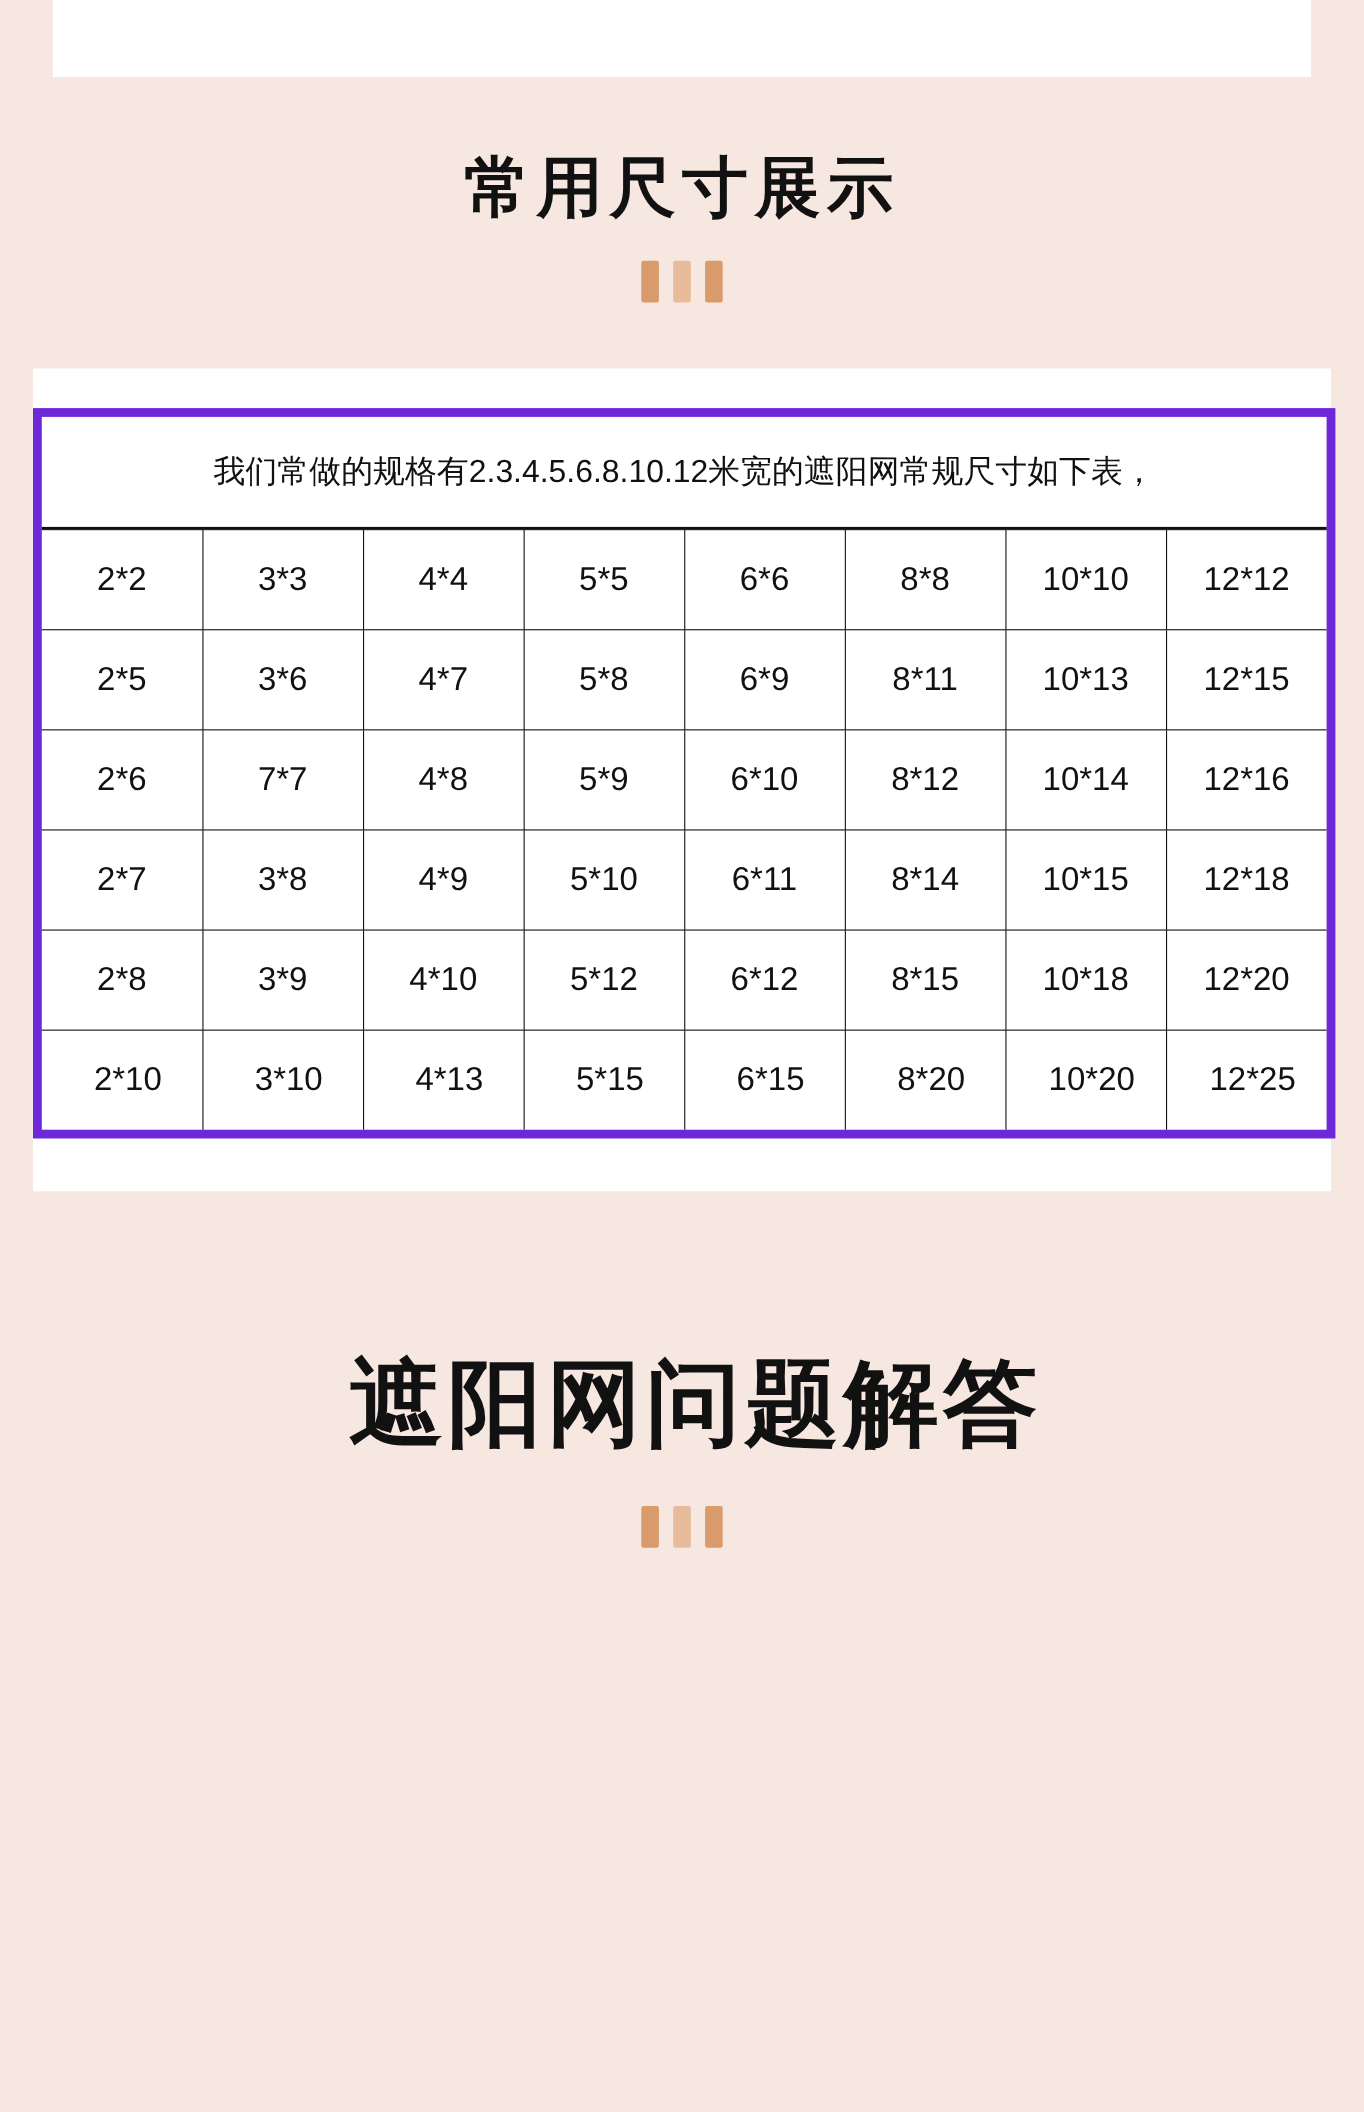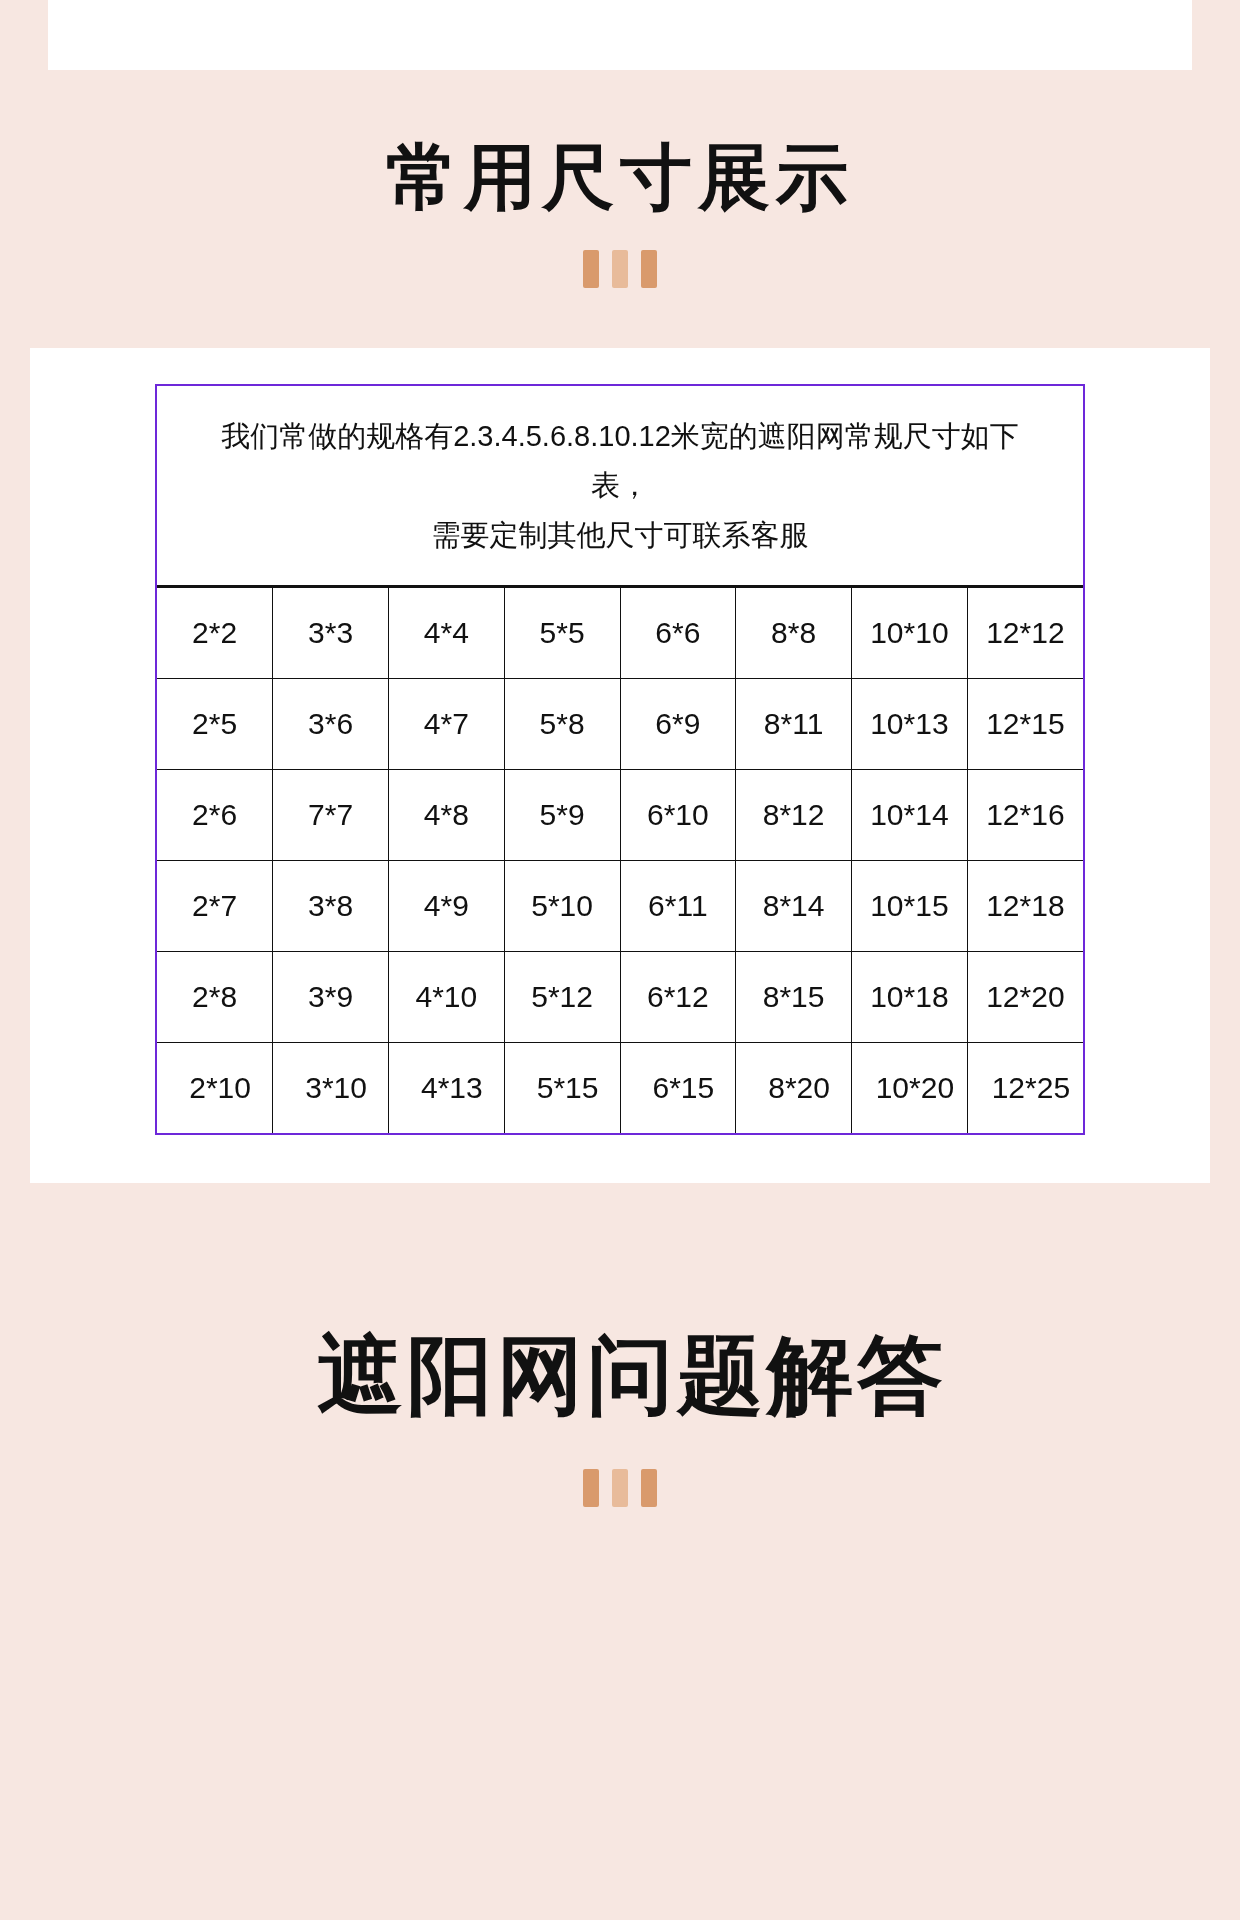--- a/index.html
+++ b/index.html
@@ -32,21 +32,21 @@
   }
 
   
   .section-heading {
     text-align: center;
     padding-top: 140px;
   }
   .section-heading .title {
     font-family: "DejaVu Sans", "Liberation Sans", sans-serif;
     font-weight: 700;
-    font-size: 72px;
+    font-size: 60px;
     letter-spacing: 6px;
     color: #111111;
     line-height: 1.05;
     margin: 0;
   }
   .ticks {
     margin: 34px auto 0 auto;
     width: 74px;
     display: flex;
     justify-content: space-between;
@@ -64,22 +64,22 @@
   .card {
     position: relative;
     margin: 60px auto 0 auto;
     width: 1180px;
     background: #ffffff;
     padding: 36px 0 48px 0;
     box-sizing: border-box;
   }
   .table-wrap {
     margin: 0 auto;
-    width: 930px;
-    border: 2px solid #6d28d9;
+    width: 1184px;
+    border: 8px solid #6d28d9;
     box-sizing: border-box;
   }
   .intro {
     padding: 26px 40px 24px 40px;
     text-align: center;
     font-size: 29px;
     color: #111111;
     line-height: 1.72;
     border-bottom: 2px solid #111111;
   }
@@ -132,21 +132,20 @@
       <span></span>
       <span></span>
       <span></span>
     </div>
   </div>
 
   <div class="card">
     <div class="table-wrap">
       <div class="intro">
         <div>我们常做的规格有2.3.4.5.6.8.10.12米宽的遮阳网常规尺寸如下表，</div>
-        <div>需要定制其他尺寸可联系客服</div>
       </div>
       <table class="sizes">
         <tbody>
           <tr>
             <td>2*2</td>
             <td>3*3</td>
             <td>4*4</td>
             <td>5*5</td>
             <td>6*6</td>
             <td>8*8</td>

